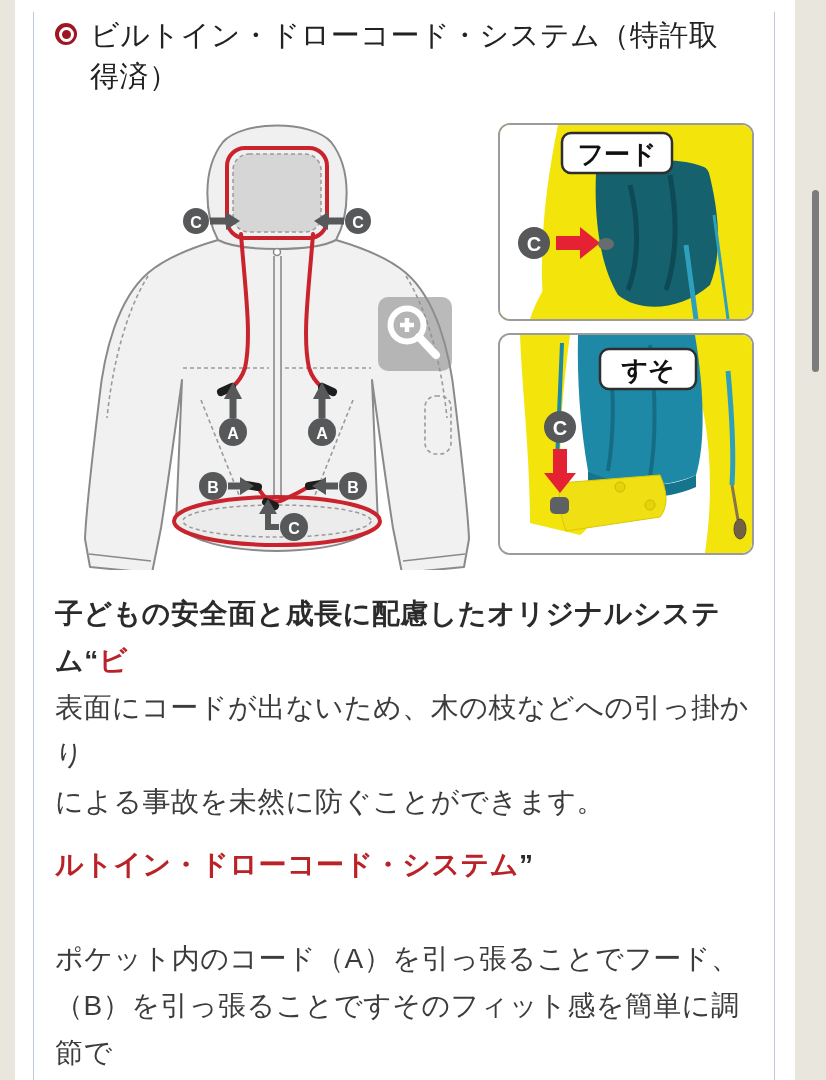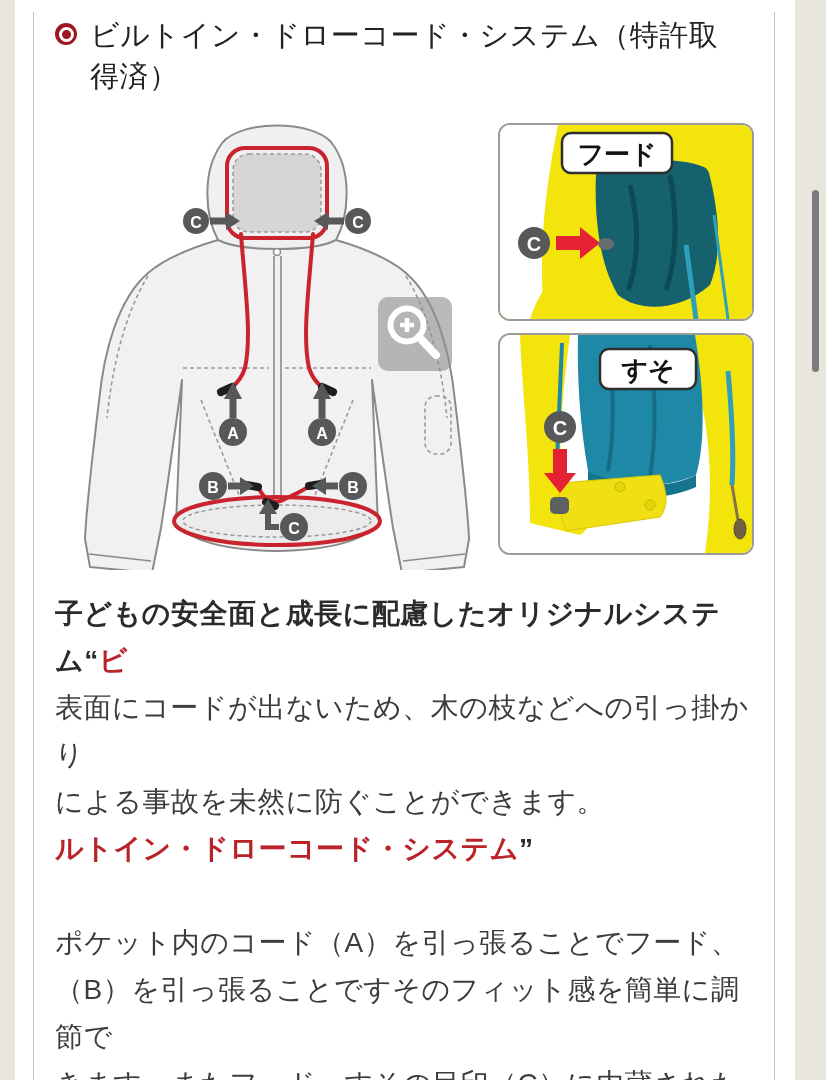--- a/index.html
+++ b/index.html
@@ -28,21 +28,21 @@
   
   .figure-row{display:flex;margin-top:21px;}
   .diagram{width:440px;height:452px;flex:none;display:block;}
   .photo-col{margin-left:3px;margin-top:5px;display:flex;flex-direction:column;gap:12px;}
   .photo-card{width:256px;border:2px solid #9b9b9b;border-radius:12px;overflow:hidden;
     background:#fff;box-sizing:border-box;}
   .photo-card svg{display:block;}
   
   .desc{margin-top:20px;font-size:28px;line-height:47px;color:#3c3c3c;letter-spacing:.5px;}
   .para{white-space:pre-line;margin:0;}
-  .bold{font-weight:bold;color:#2b2b2b;}
+  .bold{font-weight:bold;color:#2b2b2b;margin-top:16px;}
   .red{color:#b92328;}
   .gap-line{height:47px;}
 </style>
 </head>
 <body>
 
 <div class="stage">
   <div class="white-band"></div>
 
   <div class="card">

